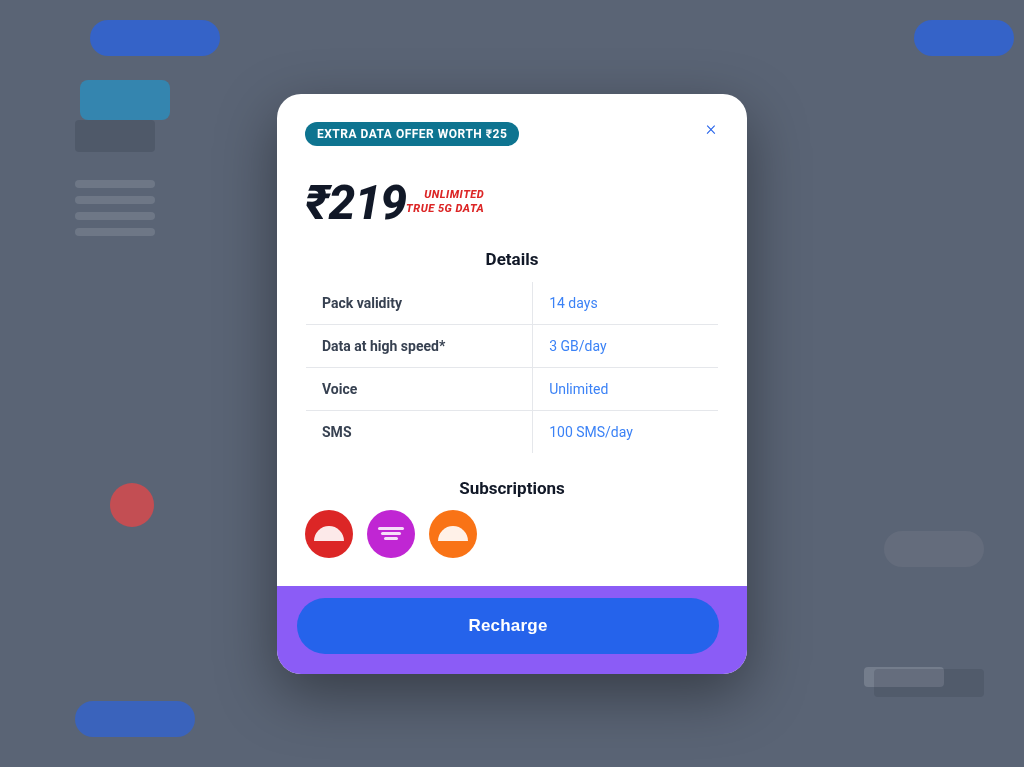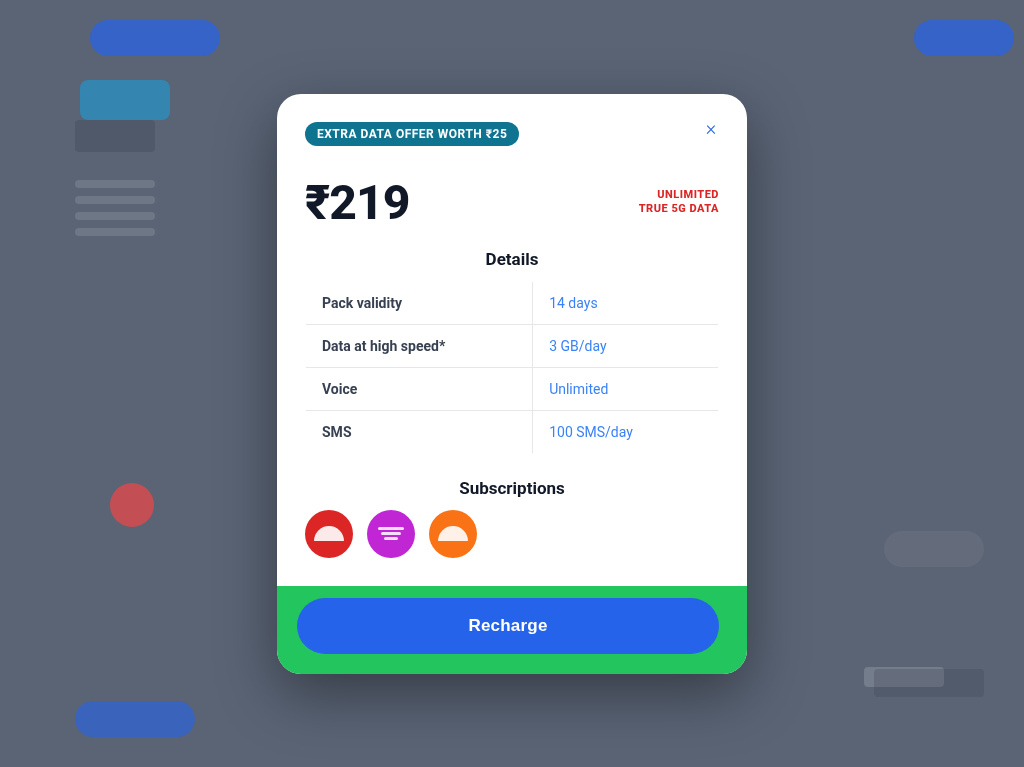--- a/index.html
+++ b/index.html
@@ -82,22 +82,22 @@
       letter-spacing: 0.5px;
       padding: 5px 12px;
       border-radius: 20px;
       margin-bottom: 28px;
       text-transform: uppercase;
     }
 
     .price-row {
       display: flex;
       align-items: center;
-      justify-content: space-between;
       margin-bottom: 18px;
+      font-style: italic;
     }
 
     .price {
       font-size: 48px;
       font-weight: 800;
       color: #111827;
       letter-spacing: -1px;
     }
 
     .unlimited-badge {
@@ -203,21 +203,21 @@
     }
 
     .arc-line {
       height: 3px;
       border-radius: 2px;
       background: rgba(255,255,255,0.85);
     }
 
     .modal-footer {
       padding: 12px 28px 20px 20px;
-      background: #22c55e;
+      background: #8b5cf6;
     }
 
     .recharge-btn {
       width: 100%;
       background: #2563eb;
       color: #ffffff;
       border: none;
       border-radius: 50px;
       padding: 18px;
       font-size: 17px;

